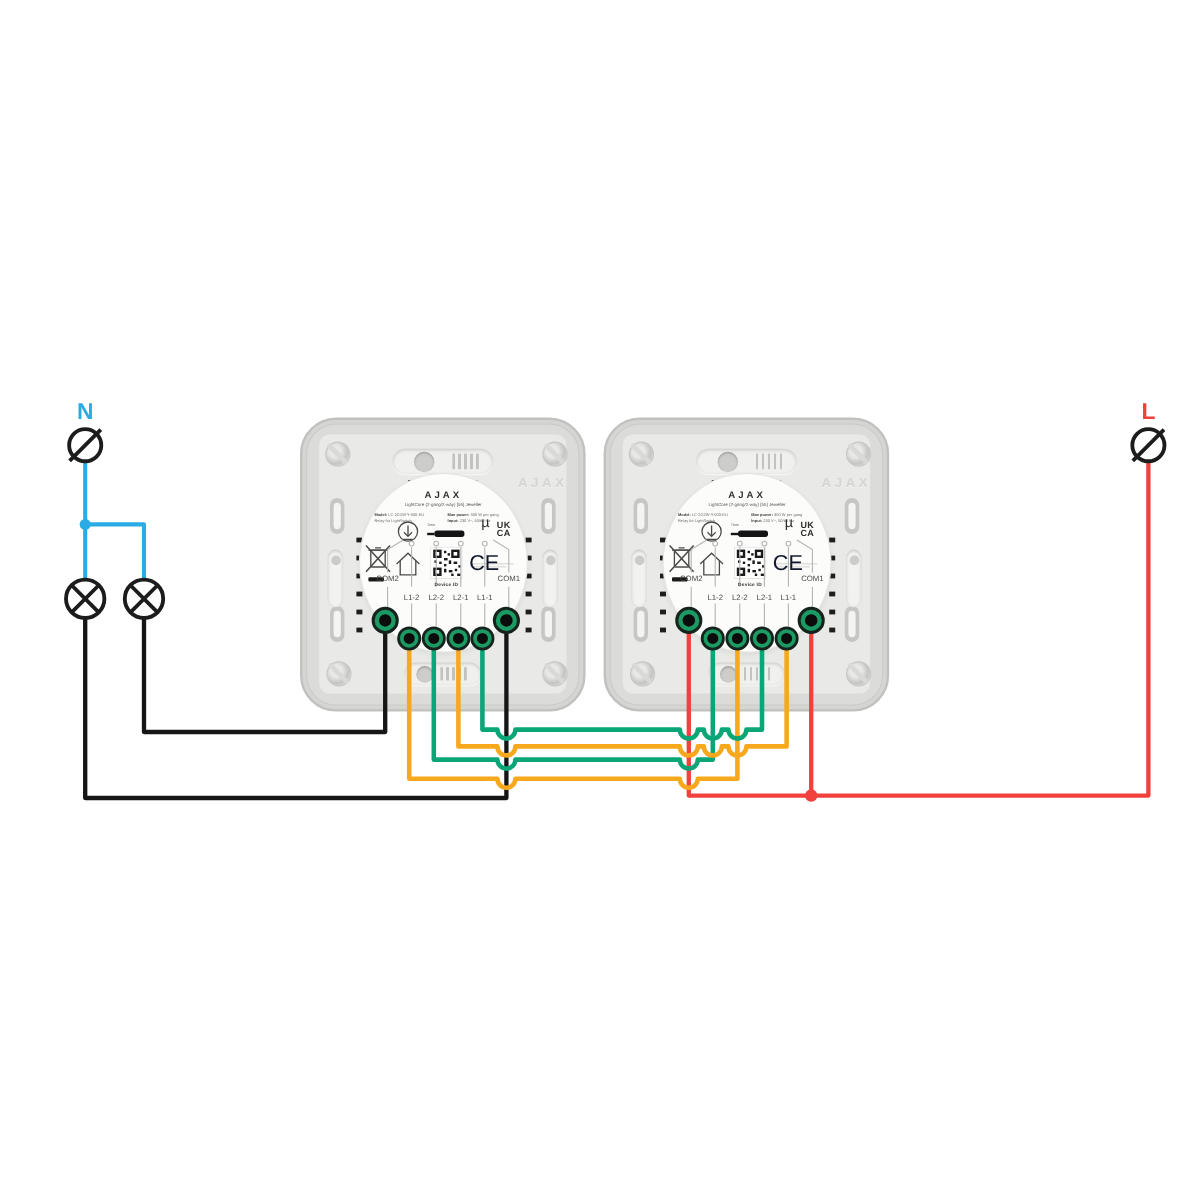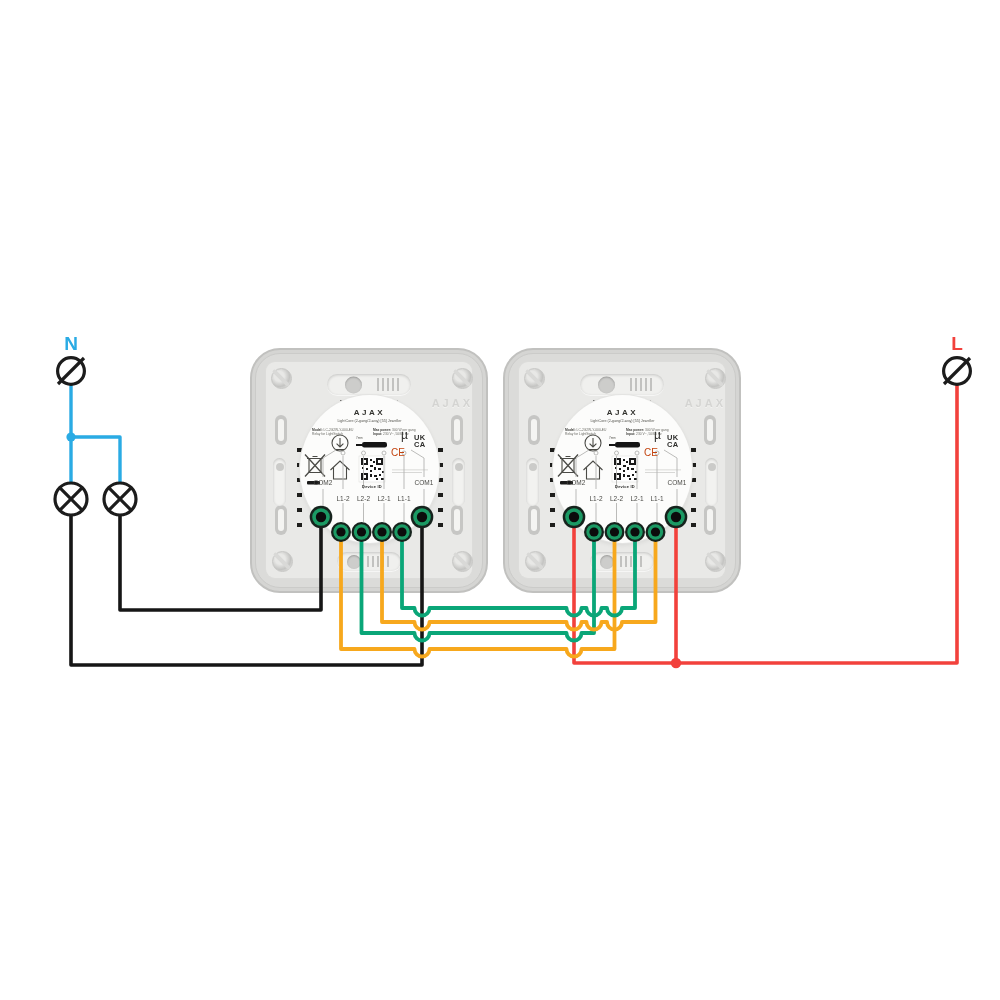--- a/index.html
+++ b/index.html
@@ -38,21 +38,21 @@
 
   
   .module{position:absolute;left:50px;top:47px;width:139px;height:148px;border-radius:50%;background:#fcfcfb;box-shadow:0 0 0 1px #e4e4e2,0 2px 5px rgba(0,0,0,.08);}
   .module > *{position:absolute;}
   .mlogo{top:13px;left:0;width:100%;text-align:center;font-size:8px;font-weight:700;letter-spacing:2.5px;color:#33332f;}
   .prod{top:24px;left:0;width:224px;transform:scale(.62);transform-origin:0 0;font-size:6px;line-height:7px;color:#55554f;text-align:center;white-space:nowrap;}
   .spec{top:33px;font-size:6px;line-height:7.5px;color:#6a6a64;transform:scale(.55);transform-origin:0 0;white-space:nowrap;}
   .spec b{color:#3c3c38;}
   .spec-l{left:12px;width:120px;} .spec-r{left:73px;width:115px;}
   .micons{left:0;top:0;width:139px;height:148px;}
-  .ce{left:91px;top:52px;font-size:10px;color:#c2410c;}
+  .ce{left:91px;top:64px;font-size:18px;color:#0f172a;}
   .ukca{left:114px;top:39px;font-size:7.5px;line-height:7px;font-weight:700;letter-spacing:.3px;color:#2d2d2b;text-align:center;}
   .mu{left:101px;top:33px;font-size:12px;color:#2d2d2b;}
   .gauge-lbl{left:56px;top:41px;width:40px;transform:scale(.5);transform-origin:0 0;font-size:6px;color:#55554f;}
   .devid{left:44.5px;top:89px;width:55px;text-align:center;transform:scale(1);font-size:4px;font-weight:700;color:#2d2d2b;letter-spacing:.2px;}
   .tlabel{position:absolute;transform:translateX(-50%);font-size:6.5px;color:#4a4a46;white-space:nowrap;}
   .schem{left:0;top:0;width:139px;height:148px;}
 
   .wires{position:absolute;left:0;top:0;pointer-events:none;}
 </style>
 </head>

